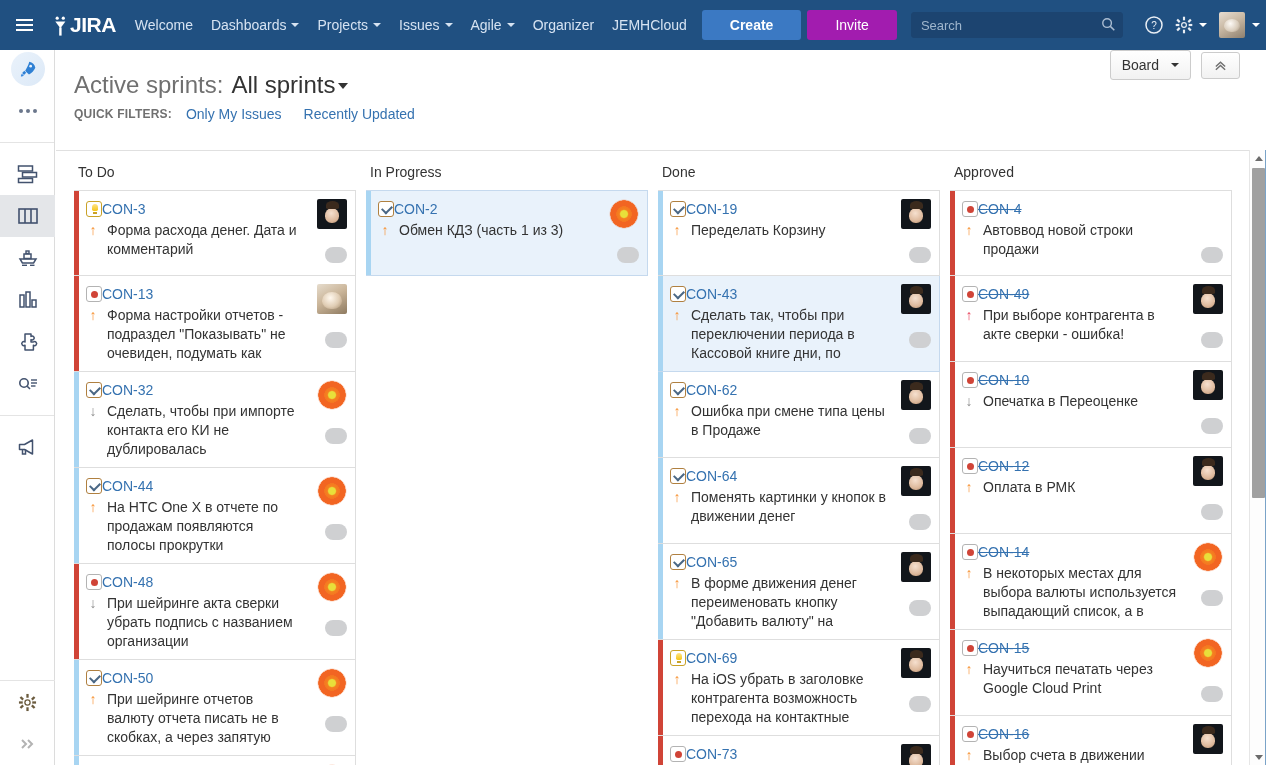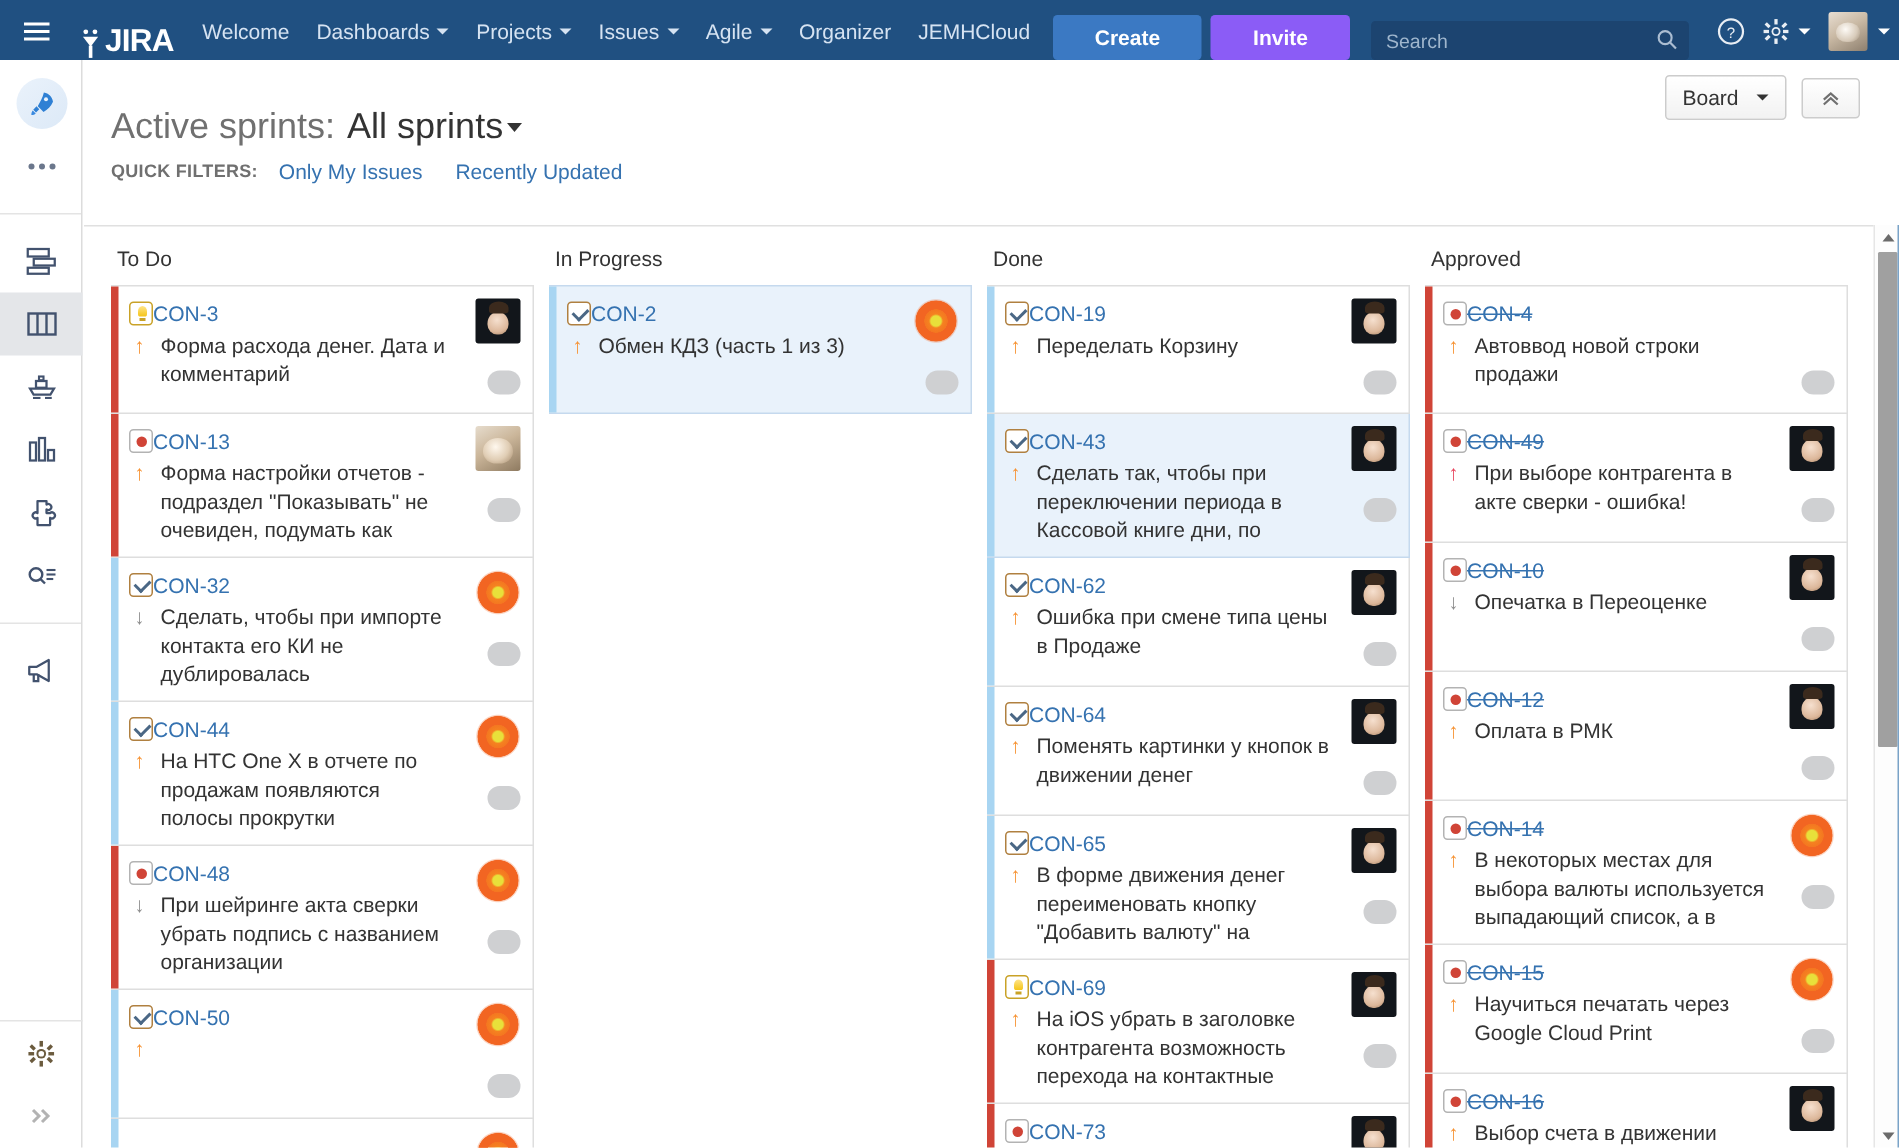--- a/index.html
+++ b/index.html
@@ -9,23 +9,23 @@
     overflow: hidden;
     font-family: "Liberation Sans", sans-serif;
     font-size: 14px;
     color: #333;
     background: #fff;
   }
 
   
   #topnav {
     position: absolute; top: 0; left: 0;
-    width: 1266px; height: 40px;
+    width: 1266px; height: 50px;
     background: #205081;
-    display: flex; align-items: flex-end;
+    display: flex; align-items: center;
     color: #fff;
     z-index: 50;
   }
   .hamburger {
     width: 40px; height: 38px;
     display: flex; flex-direction: column;
     align-items: center; justify-content: center;
     gap: 3px; cursor: pointer; margin-left: 4px;
   }
   .hamburger span { display:block; width: 17px; height: 2px; background: #fff; }
@@ -53,21 +53,21 @@
     border-top:4px solid currentColor;
   }
   .btn-create, .btn-invite {
     background: #3b79c3; color: #fff;
     border: none; border-radius: 3px;
     font-weight: bold; font-size: 14px;
     padding: 7px 28px; cursor: pointer;
     font-family: "Liberation Sans", sans-serif;
     margin-left: 6px;
   }
-  .btn-invite { background: #8b5cf6; font-weight: bold; }
+  .btn-invite { background: #a21caf; font-weight: normal; }
   #search-wrap {
     position: relative; margin-left: 14px;
   }
   #search-input {
     width: 212px; height: 26px;
     background: #1c4470; border: 1px solid #1c4470;
     border-radius: 3px; color: #fff;
     padding: 0 26px 0 9px; font-size: 13px;
     font-family: "Liberation Sans", sans-serif;
     outline: none;
@@ -626,20 +626,21 @@
               </div>
             </div>
             <div class="card">
               <div class="card-stripe stripe-blue"></div>
               <div class="card-row1">
                 <span class="type-icon ti-task"></span>
                 <a class="issue-key">CON-50</a>
               </div>
               <div class="card-row2">
                 <span class="prio-icon prio-major">↑</span>
+                <span class="summary">При шейринге отчетов валюту отчета писать не в скобках, а через запятую</span>
               </div>
               <div class="card-right">
                 <div class="avatar-card av-flower"></div>
                 <div class="estimate-badge"></div>
               </div>
             </div>
             <div class="card">
               <div class="card-stripe stripe-blue"></div>
               <div class="card-row1"></div>
               <div class="card-right">

